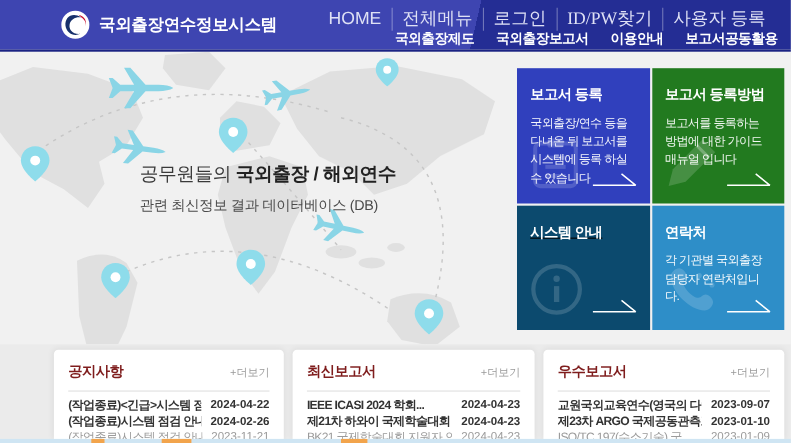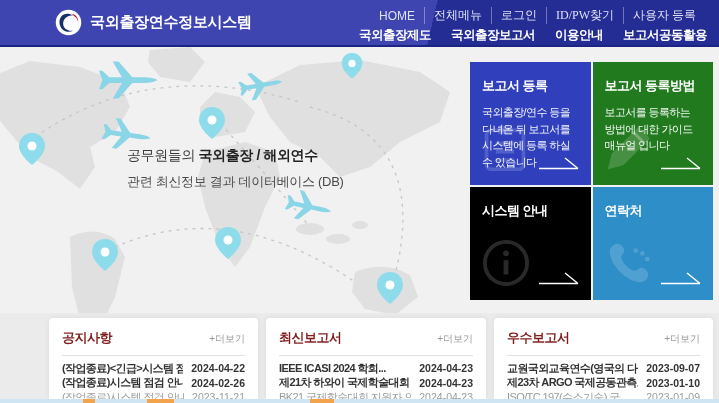--- a/index.html
+++ b/index.html
@@ -13,43 +13,43 @@
   
   header {
     position:absolute; top:0; left:0; width:719px; height:47px; z-index:5;
     background:linear-gradient(103deg,#3e45b1 0 60%,#242d94 60% 100%);
     border-bottom:2px solid #1b2383;
   }
   .logo { position:absolute; left:55px; top:9px; display:flex; align-items:center; gap:8px; cursor:pointer; }
   .logo-text { color:#fff; font-weight:700; font-size:15px; letter-spacing:-0.3px; }
   .util { position:absolute; right:14px; top:7px; display:flex; align-items:center; }
   .util-item {
-    color:#dfe1f5; font-size:12px; text-decoration:none; padding:0 9px; cursor:pointer; white-space:nowrap;
+    color:#dfe1f5; font-size:16px; text-decoration:none; padding:0 9px; cursor:pointer; white-space:nowrap;
   }
   .util-item + .util-item { border-left:1px solid rgba(255,255,255,.35);font-family:Liberation Serif, serif; }
   .mainnav { position:absolute; right:12px; top:27px; display:flex; gap:20px; }
   .nav-item { color:#fff; font-size:12.5px; font-weight:700; text-decoration:none; letter-spacing:-0.5px; cursor:pointer; white-space:nowrap;text-align:center; }
 
   
   .map { position:absolute; top:47px; left:0; width:719px; height:266px; background:#f1f1f1; overflow:hidden; }
   .map svg { position:absolute; inset:0; }
   .hero-text { position:absolute; left:127px; top:100px; z-index:2; }
-  .hero-title { font-size:14px; color:#3a3a3a; letter-spacing:-0.4px; }
+  .hero-title { font-size:17px; color:#3a3a3a; letter-spacing:-0.4px; }
   .hero-title strong { font-weight:800; color:#222; }
   .hero-subtitle { margin-top:8px; font-size:13px; color:#4a4a4a; letter-spacing:-0.3px; }
 
   
   .cards {
     position:absolute; left:470px; top:62px; width:243px; height:238px; z-index:3;
     display:grid; grid-template-columns:1fr 1fr; grid-template-rows:1fr 1fr; gap:2px;
   }
   .card { position:relative; padding:15px 12px; cursor:pointer; text-decoration:none; display:block; }
   .card-0 { background:#3040bd; }
   .card-1 { background:#227a1f; }
-  .card-2 { background:#000000;text-decoration:underline; }
+  .card-2 { background:#0c4a6e;text-decoration:underline; }
   .card-3 { background:#2e8ec8; }
   .card-title { color:#fff; font-size:13px; font-weight:700; letter-spacing:-0.5px; margin-bottom:9px; }
   .card-body { color:rgba(255,255,255,.95); font-size:11px; line-height:1.5; letter-spacing:-0.6px; }
   .ghost-icon { position:absolute; left:11px; bottom:12px; opacity:.9; }
   .card-arrow { position:absolute; right:11px; bottom:14px; }
 
   
   .panels { position:absolute; top:318px; left:0; width:719px; z-index:4; }
   .panel {
     position:absolute; top:0; height:81px; background:#fff; border-radius:4px 4px 0 0;
@@ -198,20 +198,21 @@
         <circle cx="26" cy="16" r="3" fill="rgba(255,255,255,0.18)"></circle>
         <line x1="26" y1="23" x2="26" y2="38" stroke="rgba(255,255,255,0.18)" stroke-width="5"></line>
       </svg>
       <svg class="card-arrow" width="42" height="15" viewBox="0 0 42 15">
         <path d="M1 12.5 H40 M27 2 L40 12.5" stroke="#fff" stroke-width="1.4" fill="none"></path>
       </svg>
     </a>
 
     <a class="card card-3">
       <div class="card-title">연락처</div>
+      <div class="card-body">각 기관별 국외출장 담당자 연락처입니다.</div>
       <svg class="ghost-icon" width="50" height="50" viewBox="0 0 52 52">
         <path fill="rgba(255,255,255,0.18)" d="M14 6 C17 6 21 10 21 13 C21 16 18 17 18 20 C18 25 27 34 32 34 C35 34 36 31 39 31 C42 31 46 35 46 38 C46 42 42 46 38 46 C24 46 6 28 6 14 C6 10 10 6 14 6 Z"></path>
         <g fill="rgba(255,255,255,0.18)">
           <circle cx="33" cy="13" r="2.4"></circle>
           <circle cx="40" cy="16" r="2.4"></circle>
           <circle cx="45" cy="22" r="2.4"></circle>
         </g>
       </svg>
       <svg class="card-arrow" width="42" height="15" viewBox="0 0 42 15">
         <path d="M1 12.5 H40 M27 2 L40 12.5" stroke="#fff" stroke-width="1.4" fill="none"></path>

